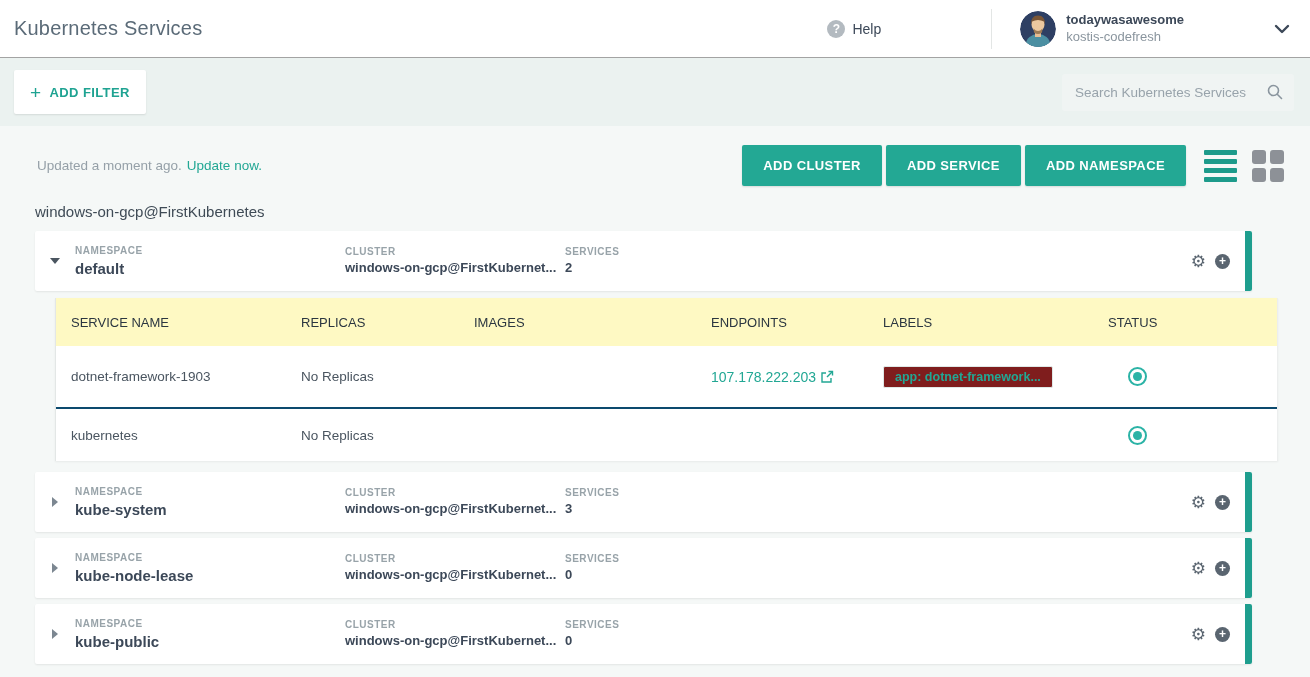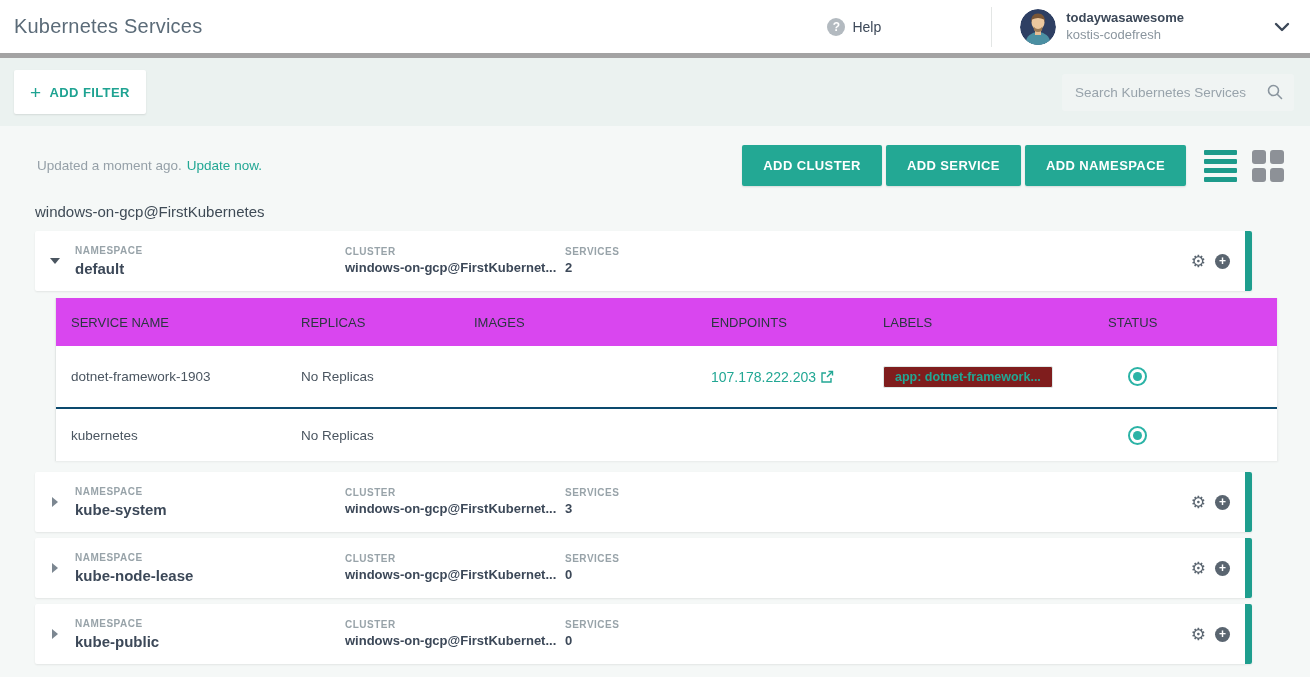--- a/index.html
+++ b/index.html
@@ -1,20 +1,20 @@
 <!DOCTYPE html>
 <html><head>
 <meta charset="utf-8">
 <style>
   * { margin:0; padding:0; box-sizing:border-box; }
   html,body { width:1310px; height:677px; }
   body { font-family:"Liberation Sans", sans-serif; background:#f5f8f7; overflow:hidden; }
 
   
-  .topbar { height:58px; background:#ffffff; border-bottom:5px solid #a3a3a3; display:flex; align-items:center; padding:0 18px 0 14px; }
+  .topbar { height:58px; background:#ffffff; border-bottom:1px solid #a3a3a3; display:flex; align-items:center; padding:0 18px 0 14px; }
   .page-title { font-size:20px; color:#5b6b78; font-weight:400; letter-spacing:.2px; }
   .topbar-right { margin-left:auto; display:flex; align-items:center; }
   .help { display:flex; align-items:center; gap:7px; margin-right:110px; cursor:pointer; }
   .help-badge { width:18px; height:18px; border-radius:50%; background:#b3bac0; color:#fff; font-size:12px; font-weight:700; display:flex; align-items:center; justify-content:center; }
   .help-label { font-size:14px; color:#3c4858; }
   .top-divider { width:1px; height:40px; background:#e3e6e5; margin-right:28px; }
   .user { display:flex; align-items:center; gap:10px; cursor:pointer; }
   .avatar { width:36px; height:36px; border-radius:50%; overflow:hidden; flex:0 0 auto; }
   .user-names { line-height:1.25; }
   .user-name { font-size:13px; font-weight:700; color:#3c4858; }
@@ -57,21 +57,21 @@
   .fld-namespace { width:270px; }
   .fld-cluster { width:220px; }
   .fld-cluster .fld-value, .fld-services .fld-value { font-size:13px; }
   .fld-services { flex:1; }
   .card-actions { display:flex; align-items:center; gap:9px; padding-right:22px; }
   .gear-icon { font-size:17px; color:#5a6570; line-height:1; cursor:pointer; }
   .plus-circle-icon { width:15px; height:15px; border-radius:50%; background:#5a6570; color:#fff; font-size:12px; font-weight:700; display:flex; align-items:center; justify-content:center; line-height:1; cursor:pointer; padding-bottom:1px; }
 
   
   .svc-table { width:1223px; margin:7px 0 11px 20px; border-left:1px solid #e3e7e6; border-right:1px solid #eceeee; background:#fff; box-shadow:0 1px 2px rgba(0,0,0,.06); }
-  .svc-head { height:48px; background:#d946ef; display:flex; align-items:center; }
+  .svc-head { height:48px; background:#fef9c3; display:flex; align-items:center; }
   .svc-col { font-size:13px; color:#2b3640; }
   .svc-row { height:61px; display:flex; align-items:center; border-top:2px solid #0c4a6e; background:#fff; }
   .svc-row:last-child { height:54px; }
   .c-name { width:245px; padding-left:15px; }
   .c-replicas { width:173px; }
   .c-images { width:237px; }
   .c-endpoints { width:172px; }
   .c-labels { width:225px; }
   .c-status { flex:1; }
   .cell-text { font-size:13.5px; color:#4a5560; }

